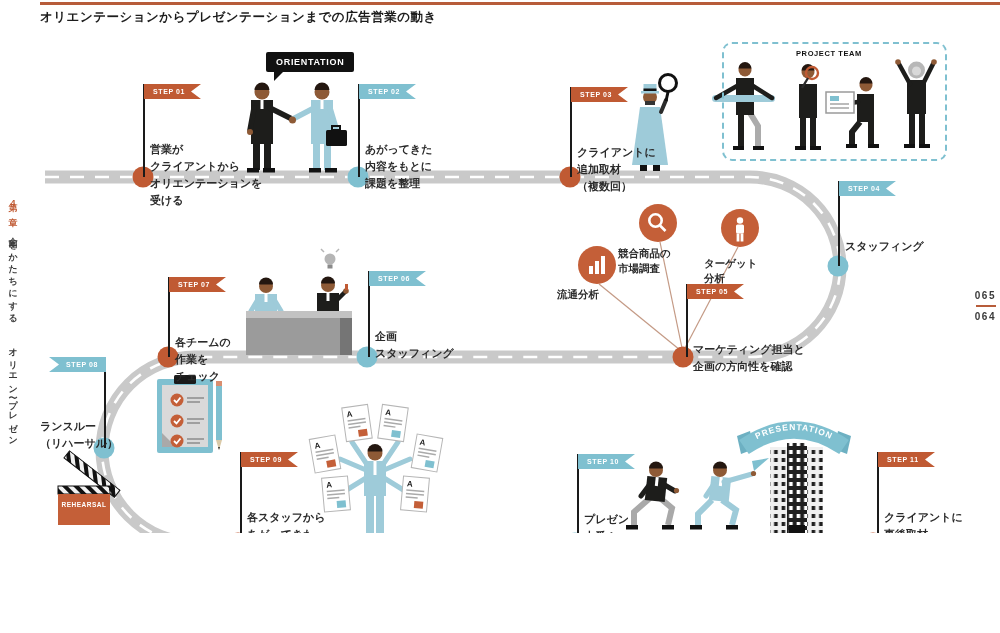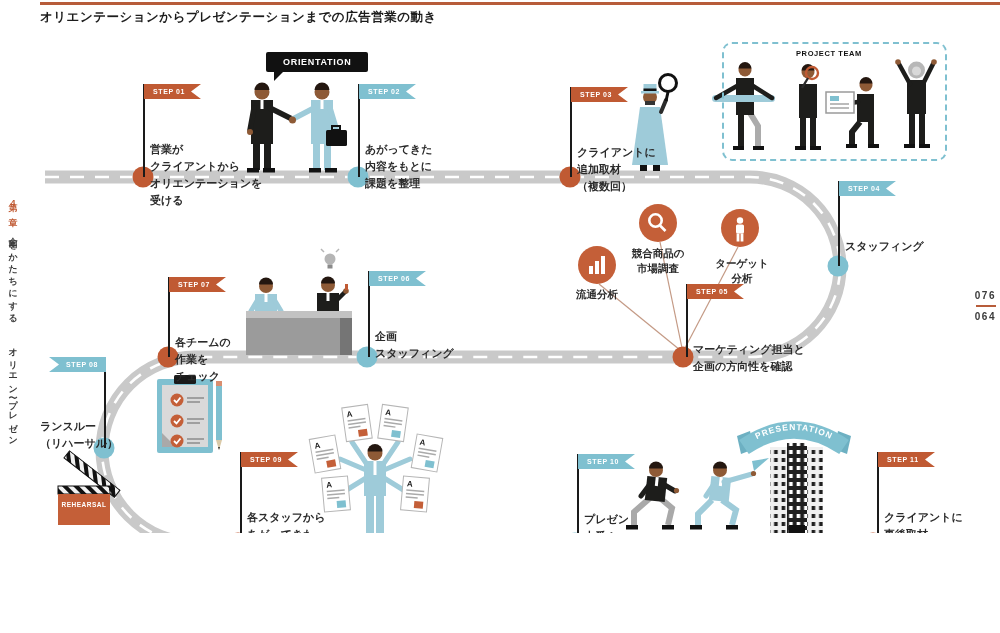--- a/index.html
+++ b/index.html
@@ -36,28 +36,28 @@
   .s5{left:686px;top:284px}.s5 .pole{height:73px}
   .s6{left:368px;top:271px}.s6 .pole{height:86px}
   .s7{left:168px;top:277px}.s7 .pole{height:80px}
   .s8{left:104px;top:357px}.s8 .pole{height:91px}
   .s8 .banner{left:-55px;clip-path:polygon(0 0,100% 0,100% 100%,0 100%,10px 50%);padding-left:17px;}
   .s8 .label{left:-64px;top:24px;}
   .s9{left:240px;top:452px}.s9 .pole{height:91px}
   .s10{left:577px;top:454px}.s10 .pole{height:89px}
   .s11{left:877px;top:452px}.s11 .pole{height:91px}
   
-  .an-label{position:absolute;text-align:center;font-size:10.5px;font-weight:600;color:#2b2b2b;
+  .an-label{position:absolute;text-align:left;font-size:10.5px;font-weight:600;color:#2b2b2b;
             line-height:1.4;white-space:pre-line;}
   #an1{left:557px;top:287px;width:80px;}
   #an2{left:618px;top:246px;width:80px;}
   #an3{left:704px;top:256px;width:76px;}
   
   #orientation{position:absolute;left:266px;top:52px;background:#111;color:#fff;font-size:9px;
-               font-weight:bold;letter-spacing:.7px;padding:5px 17px;border-radius:2px;}
+               font-weight:bold;letter-spacing:.7px;padding:5px 10px;border-radius:2px;}
   #orientation:after{content:'';position:absolute;left:8px;bottom:-9px;width:0;height:0;
                      border-style:solid;border-width:9px 9px 0 0;border-color:#111 transparent transparent transparent;}
   
   #team-box{position:absolute;left:722px;top:42px;width:221px;height:115px;
             border:2px dashed #7fc0d0;border-radius:10px;}
   #team-label{position:absolute;left:0;right:11px;top:5px;text-align:center;font-size:7.5px;
               font-weight:bold;letter-spacing:.6px;color:#111;}
   
   #rehearsal-label{position:absolute;left:58px;top:501px;width:52px;text-align:center;color:#fff;
                    font-size:6.5px;font-weight:bold;letter-spacing:.5px;}
@@ -72,21 +72,21 @@
   <div id="rule-bottom" class="rule"></div>
   <div id="title">オリエンテーションからプレゼンテーションまでの広告営業の動き</div>
 
   <div id="sidebar">
     <span class="chapter">第4章</span>
     <span class="series">企画をかたちにする</span>
     <span class="series2">オリエン〜プレゼン</span>
   </div>
 
   <div id="pagenum">
-    <div>076</div>
+    <div>065</div>
     <div class="pnline"></div>
     <div>064</div>
   </div>
 
   <svg width="1000" height="633" viewBox="0 0 1000 633">
     <defs>
       <pattern id="stripes" width="8" height="8" patternUnits="userSpaceOnUse" patternTransform="rotate(45)">
         <rect width="8" height="8" fill="#f2f2f2"></rect>
           <rect width="8" height="4" fill="#111"></rect>
       </pattern>

